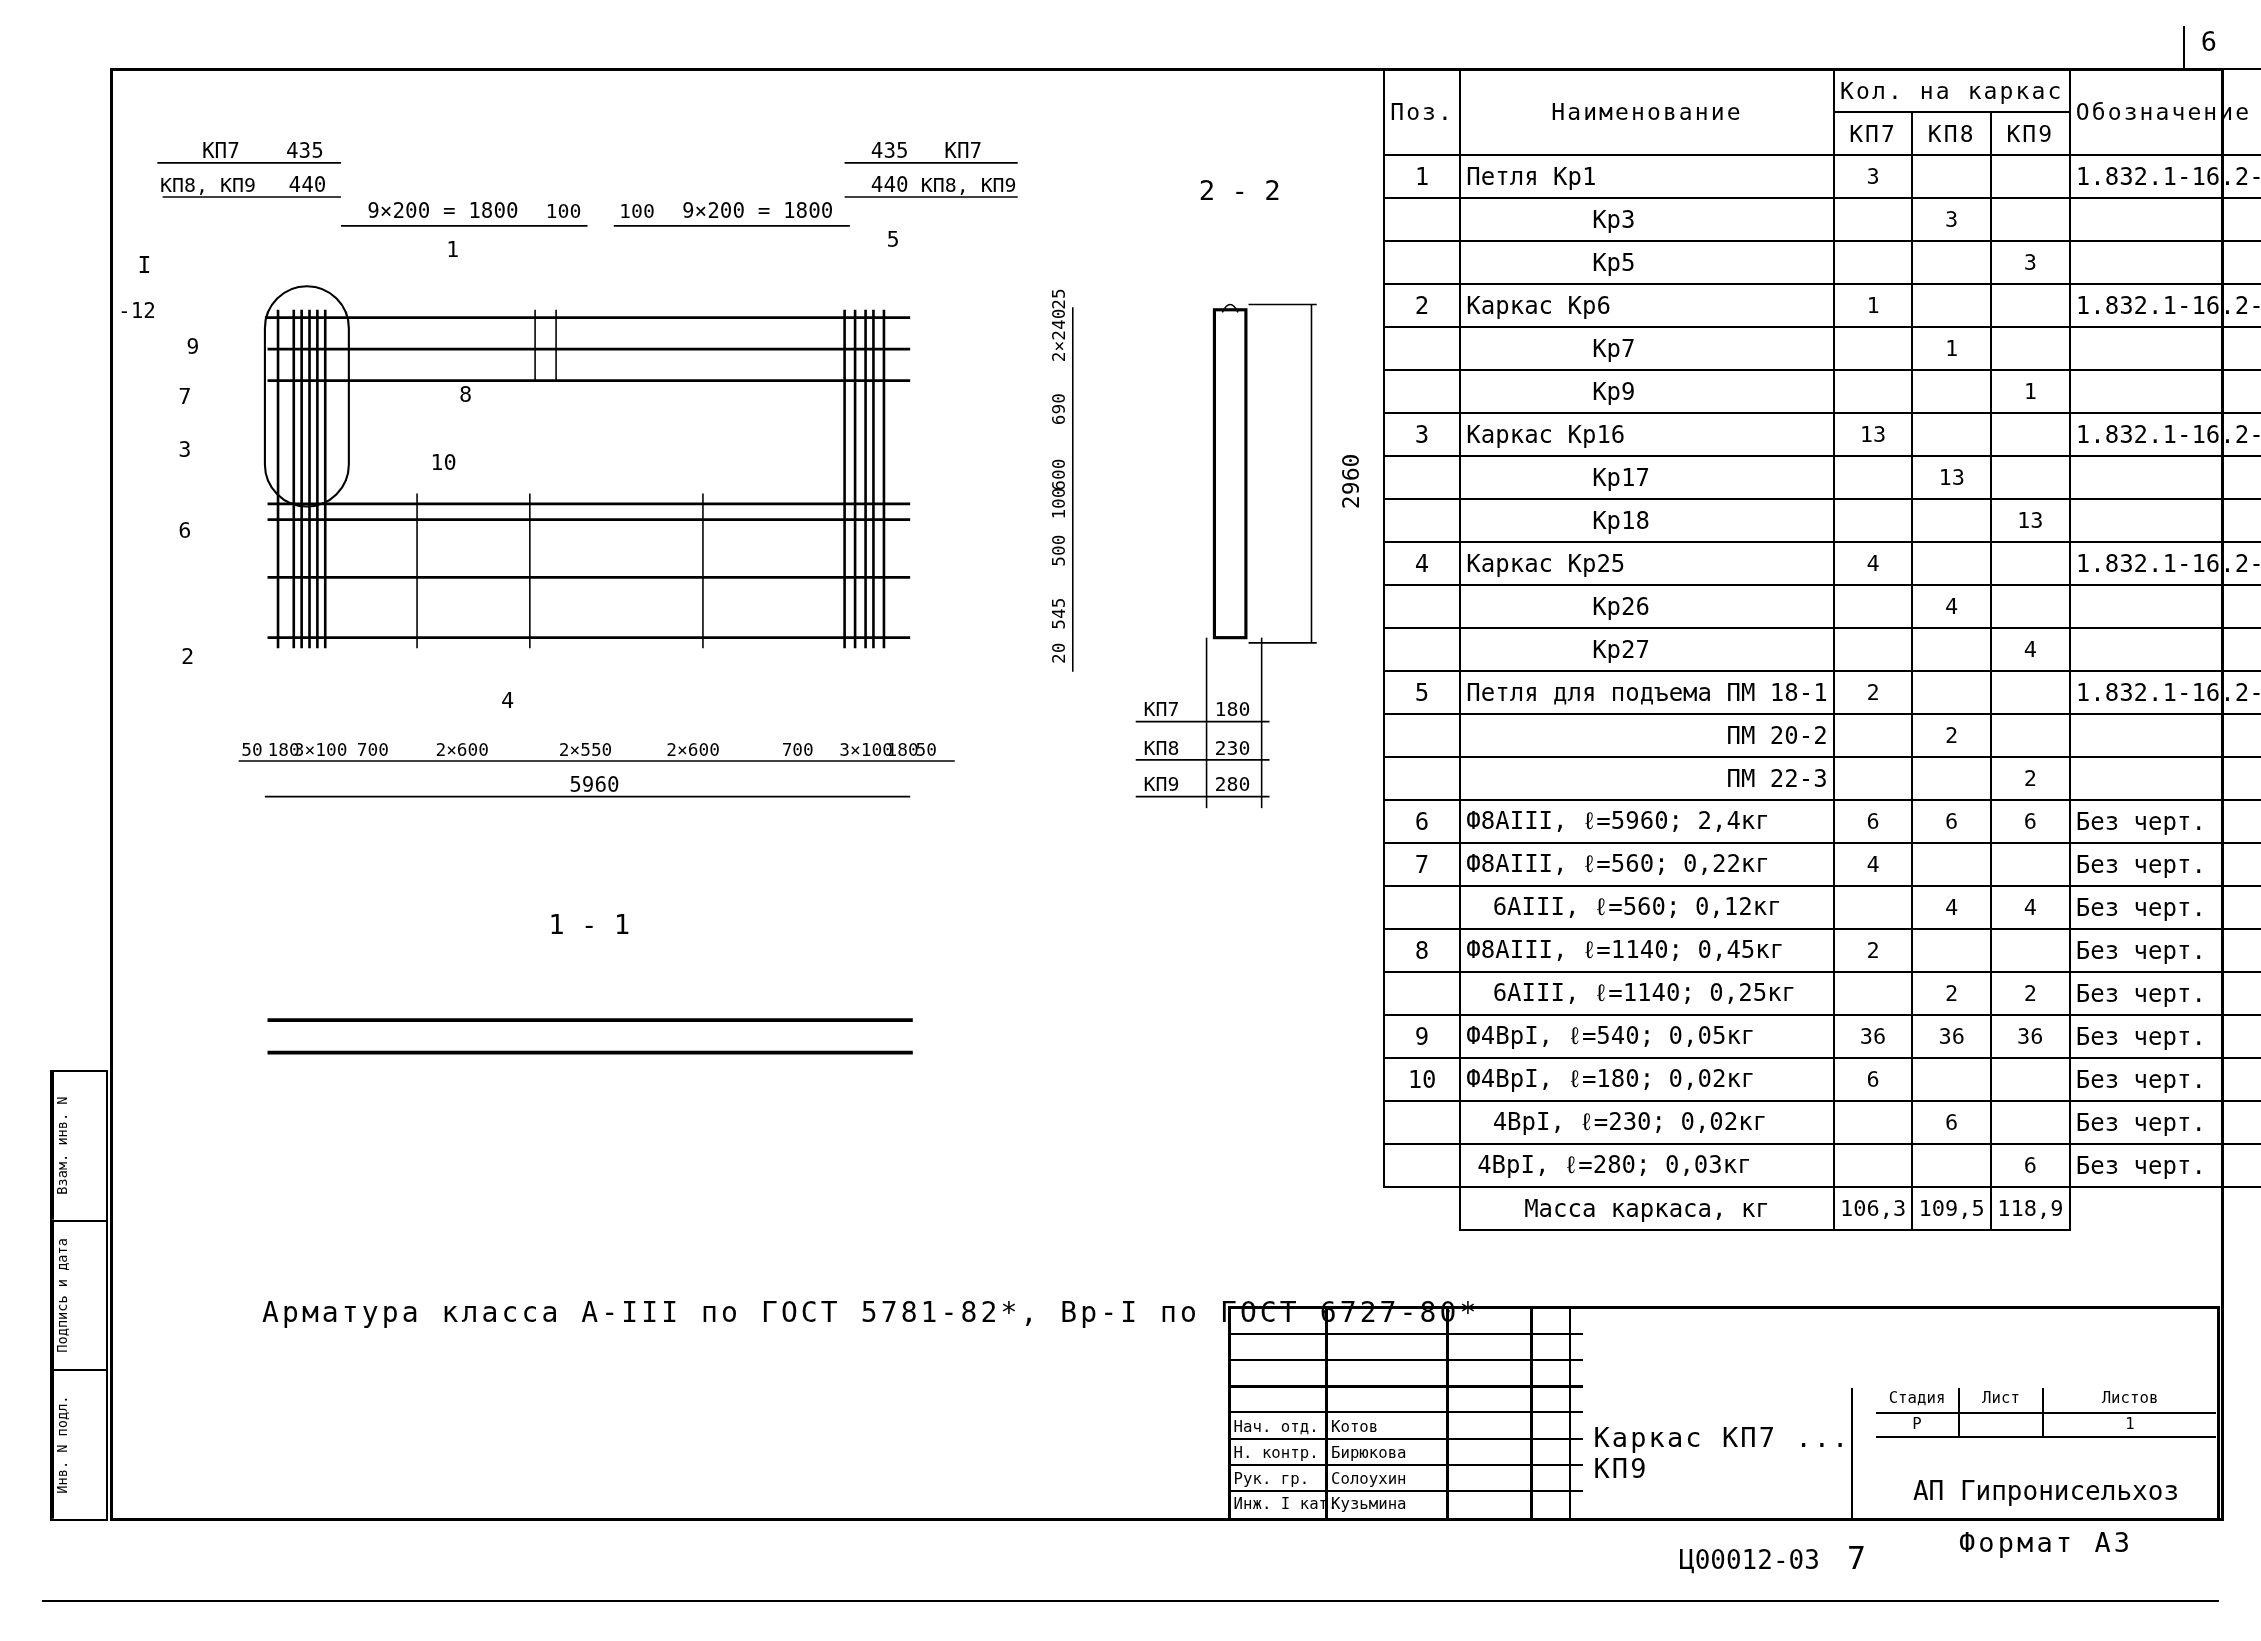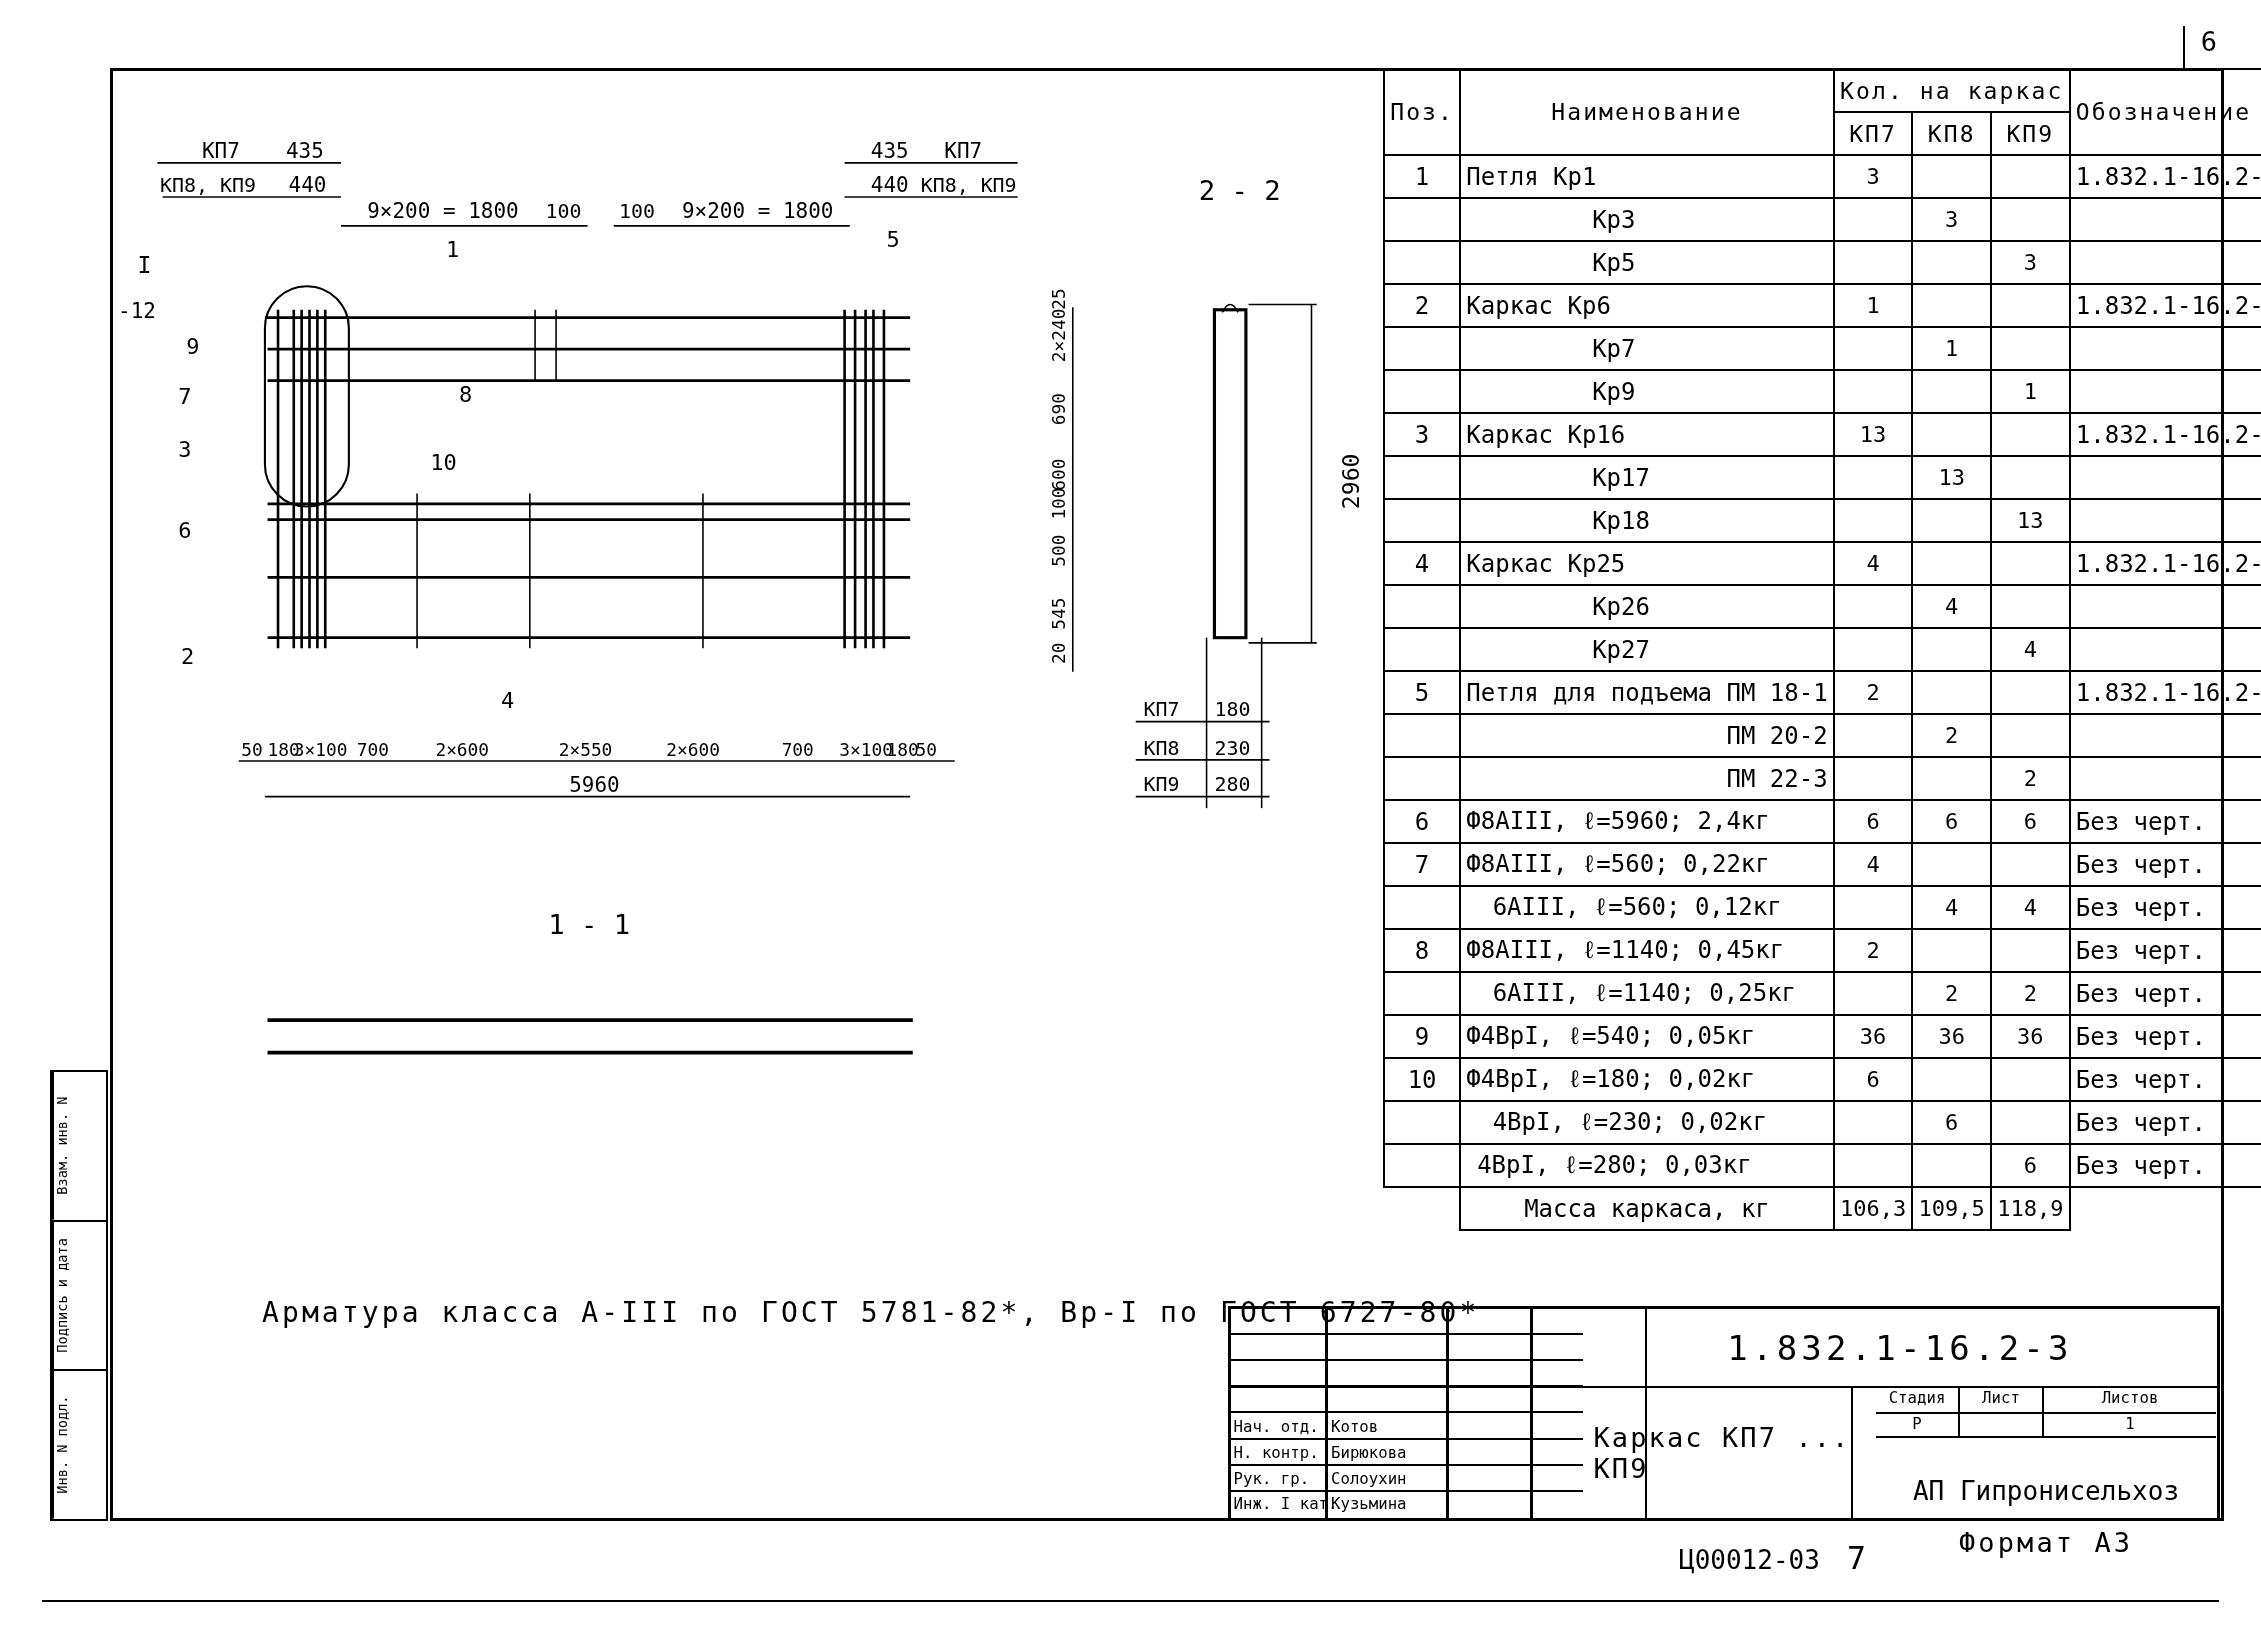--- a/index.html
+++ b/index.html
@@ -382,42 +382,41 @@
   <div class="cell">
       <div class="lbl">Подпись и дата</div>
     </div>
   <div class="cell">
       <div class="lbl">Инв. N подл.</div>
     </div>
 </div>
 
 <div class="abs" style="left:1228px;top:1306px;width:992px;height:215px;border:3.1px solid #000;box-sizing:border-box;">
 
-  <div class="abs" style="left:0;top:0;width:416px;height:209px;border-right:2.6px solid #000;box-sizing:border-box;">
+  <div class="abs" style="left:0;top:0;width:340px;height:209px;border-right:2.6px solid #000;box-sizing:border-box;">
     <div class="abs" style="left:94px;top:0;width:2.6px;height:209px;background:#000"></div>
     <div class="abs" style="left:215px;top:0;width:2.6px;height:209px;background:#000"></div>
     <div class="abs" style="left:299px;top:0;width:2.6px;height:209px;background:#000"></div>
     <div class="abs" style="left:0;top:23.6px;width:352px;height:2.1px;background:#000"></div>
     <div class="abs" style="left:0;top:50px;width:352px;height:2.1px;background:#000"></div>
     <div class="abs" style="left:0;top:76px;width:352px;height:2.6px;background:#000"></div>
     <div class="abs" style="left:0;top:102px;width:352px;height:2.1px;background:#000"></div>
     <div class="abs" style="left:0;top:129px;width:352px;height:2.1px;background:#000"></div>
     <div class="abs" style="left:0;top:155px;width:352px;height:2.1px;background:#000"></div>
     <div class="abs" style="left:0;top:181px;width:352px;height:2.1px;background:#000"></div>
     <div class="abs" style="left:2.6px;top:108px;font-size:15.7px">Нач. отд.</div>
     <div class="abs" style="left:100px;top:108px;font-size:15.7px">Котов</div>
     <div class="abs" style="left:2.6px;top:134px;font-size:15.7px">Н. контр.</div>
     <div class="abs" style="left:100px;top:134px;font-size:15.7px">Бирюкова</div>
     <div class="abs" style="left:2.6px;top:160px;font-size:15.7px">Рук. гр.</div>
     <div class="abs" style="left:100px;top:160px;font-size:15.7px">Солоухин</div>
     <div class="abs" style="left:2.6px;top:185px;font-size:15.7px">Инж. I кат.</div>
     <div class="abs" style="left:100px;top:185px;font-size:15.7px">Кузьмина</div>
   </div>
 
-  <div class="abs" style="left:352px;top:0;width:634px;height:79px;border-bottom:2.6px solid #000;box-sizing:border-box;display:flex;align-items:center;justify-content:center;font-size:34px;letter-spacing:4.2px;">1.832.1-16.2-3</div>
 
   <div class="abs" style="left:352px;top:79px;width:270px;height:130px;border-right:2.6px solid #000;box-sizing:border-box;display:flex;align-items:center;padding-left:10.5px;font-size:27px;letter-spacing:2.1px;">Каркас КП7 ... КП9</div>
 
   <div class="abs" style="left:645px;top:79px;width:340px;height:50px;border-bottom:2.6px solid #000;box-sizing:border-box;">
     <div class="abs" style="left:0;top:0;width:84px;height:26px;border-right:2.1px solid #000;border-bottom:2.1px solid #000;box-sizing:border-box;font-size:15.7px;text-align:center;">Стадия</div>
     <div class="abs" style="left:84px;top:0;width:84px;height:26px;border-right:2.1px solid #000;border-bottom:2.1px solid #000;box-sizing:border-box;font-size:15.7px;text-align:center;">Лист</div>
     <div class="abs" style="left:168px;top:0;width:172px;height:26px;border-bottom:2.1px solid #000;box-sizing:border-box;font-size:15.7px;text-align:center;">Листов</div>
     <div class="abs" style="left:0;top:26px;width:84px;height:23.6px;border-right:2.1px solid #000;box-sizing:border-box;font-size:15.7px;text-align:center;">Р</div>
     <div class="abs" style="left:84px;top:26px;width:84px;height:23.6px;border-right:2.1px solid #000;box-sizing:border-box;font-size:15.7px;text-align:center;"></div>
     <div class="abs" style="left:168px;top:26px;width:172px;height:23.6px;font-size:15.7px;text-align:center;">1</div>

